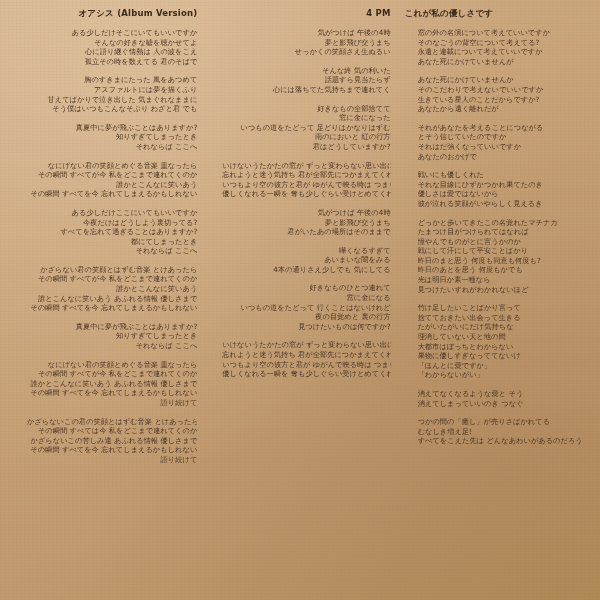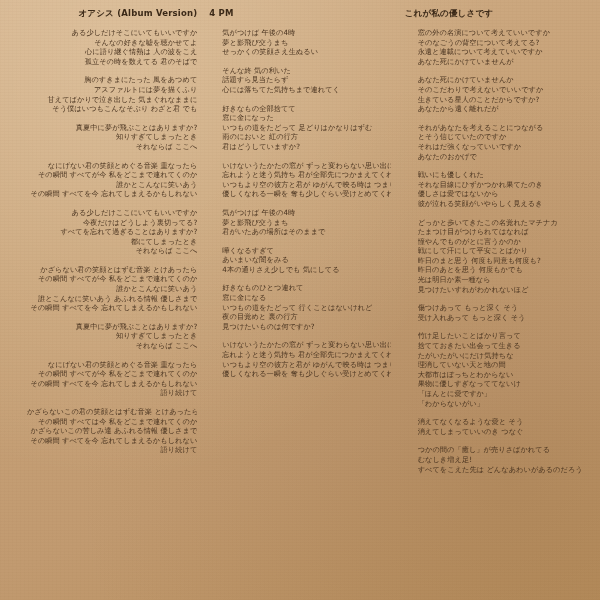--- a/index.html
+++ b/index.html
@@ -40,21 +40,21 @@
     flex-direction: row;
     gap: 0px;
     height: 100%;
   }
   .col {
     width: 33.33%;
     box-sizing: border-box;
     padding-right: 6px;
   }
   .col-1 { padding-left: 4px; text-align: right; }
-  .col-2 { padding-left: 6px; }
+  .col-2 { padding-left: 6px; text-align: right; }
   .col-3 { padding-left: 8px; }
 
   .song-title {
     font-size: 8.5px;
     line-height: 11px;
     color: #3c2a18;
     font-weight: bold;
     letter-spacing: 0.2px;
     margin-bottom: 9px;
     white-space: nowrap;
@@ -120,20 +120,21 @@
             <div class="lyric-line">その瞬間 すべてを今 忘れてしまえるかもしれない</div>
           </div>
           <div class="lyric-block">
             <div class="lyric-line">真夏中に夢が飛ぶことはありますか?</div>
             <div class="lyric-line">知りすぎてしまったとき</div>
             <div class="lyric-line">それならば ここへ</div>
           </div>
           <div class="lyric-block">
             <div class="lyric-line">なにげない君の笑顔とめぐる音楽 重なったら</div>
             <div class="lyric-line">その瞬間 すべてが今 私をどこまで連れてくのか</div>
+            <div class="lyric-line">誰かとこんなに笑いあう あふれる情報 優しさまで</div>
             <div class="lyric-line">その瞬間 すべてを今 忘れてしまえるかもしれない</div>
             <div class="lyric-line">語り続けて</div>
           </div>
           <div class="lyric-block">
             <div class="lyric-line">かざらないこの君の笑顔とはずむ音楽 とけあったら</div>
             <div class="lyric-line">その瞬間 すべては今 私をどこまで連れてくのか</div>
             <div class="lyric-line">かざらないこの苦しみ達 あふれる情報 優しさまで</div>
             <div class="lyric-line">その瞬間 すべてを今 忘れてしまえるかもしれない</div>
             <div class="lyric-line">語り続けて</div>
           </div>
@@ -223,24 +224,20 @@
             <div class="lyric-line">どっかと歩いてきたこの名覚れたマチナカ</div>
             <div class="lyric-line">たまつけ目がつけられてはなれば</div>
             <div class="lyric-line">憧やんでものがとに言うかのか</div>
             <div class="lyric-line">戦にして汗にして平安ことばかり</div>
             <div class="lyric-line">昨日のまと思う 何度も同意も何度も?</div>
             <div class="lyric-line">昨日のあとを思う 何度もかでも</div>
             <div class="lyric-line">光は明日か素一種なら</div>
             <div class="lyric-line">見つけたいすれがわかれないほど</div>
           </div>
           <div class="lyric-block">
-            <div class="lyric-line">傷つけあって もっと深く そう</div>
-            <div class="lyric-line">受け入れあって もっと深く そう</div>
-          </div>
-          <div class="lyric-block">
             <div class="lyric-line">竹け足したいことばかり言って</div>
             <div class="lyric-line">捨てておきたい出会って生きる</div>
             <div class="lyric-line">たがいたがいにだけ気持ちな</div>
             <div class="lyric-line">理消していない天と地の間</div>
             <div class="lyric-line">大都市はぼっちとわからない</div>
             <div class="lyric-line">果物に優しすぎなっててないけ</div>
             <div class="lyric-line">「ほんとに愛ですか」</div>
             <div class="lyric-line">「わからないがい」</div>
           </div>
           <div class="lyric-block">

